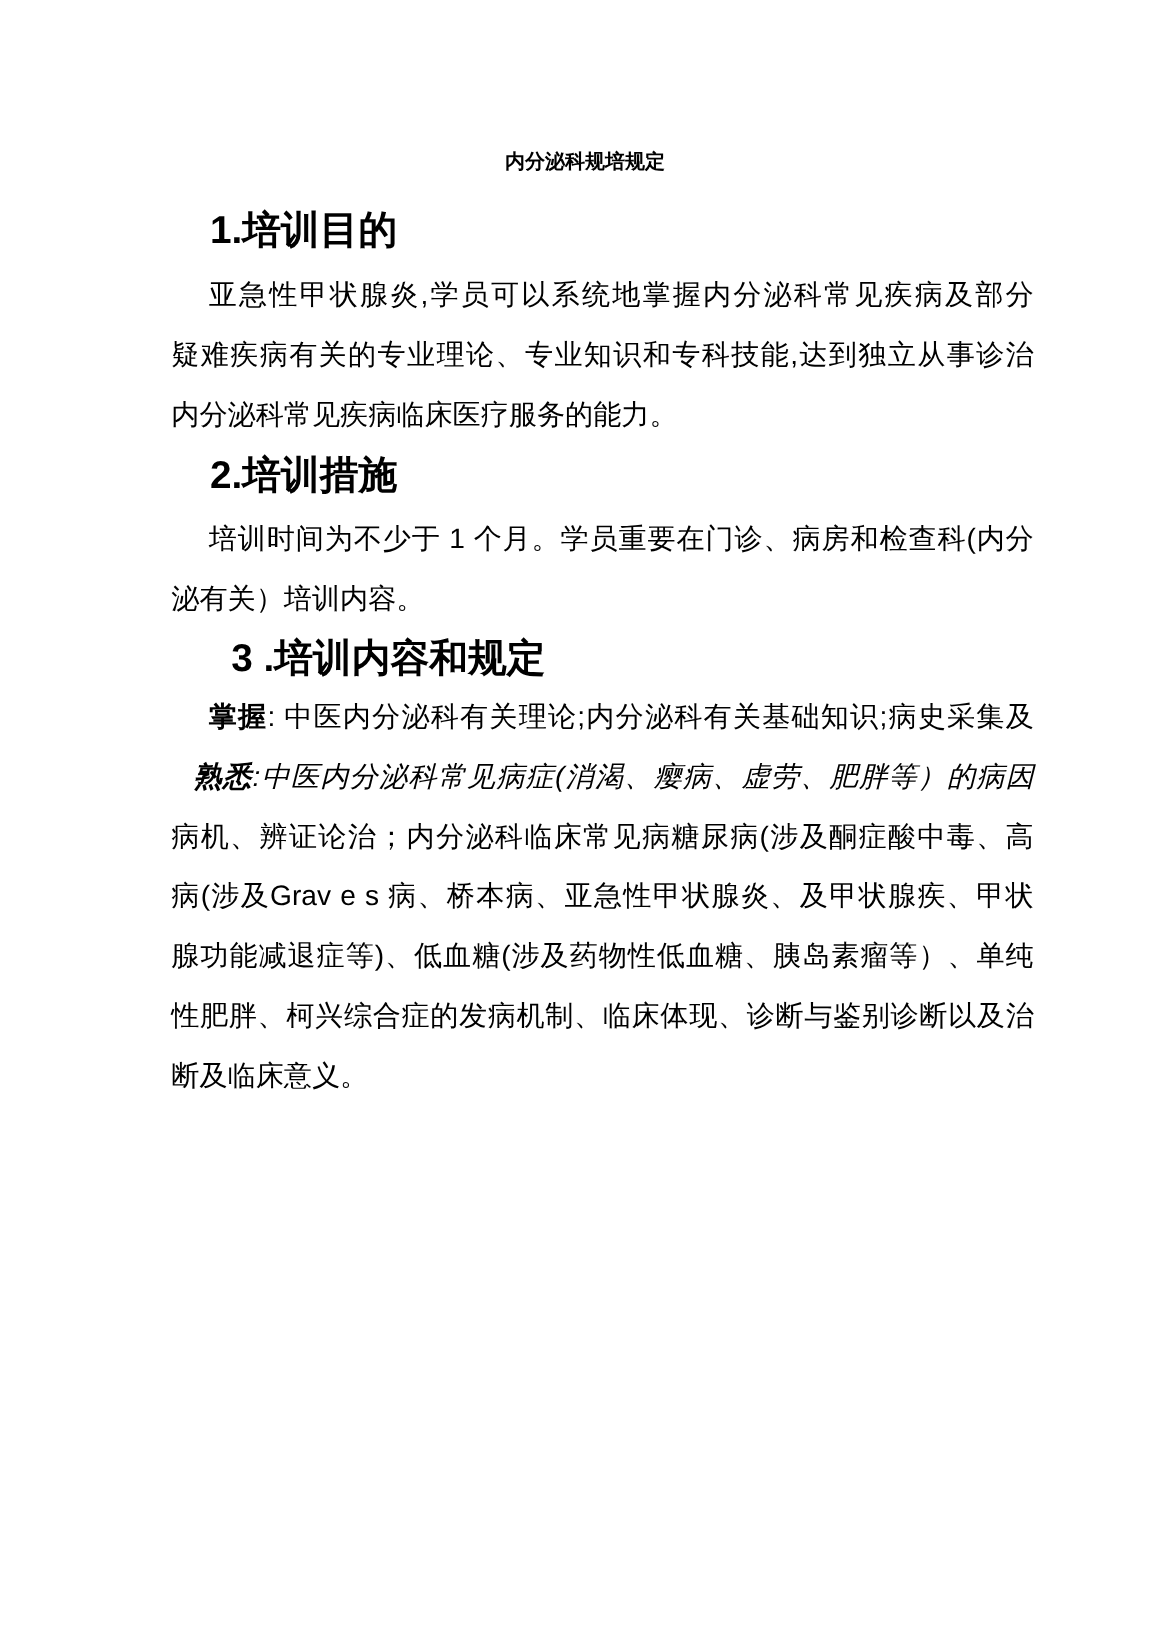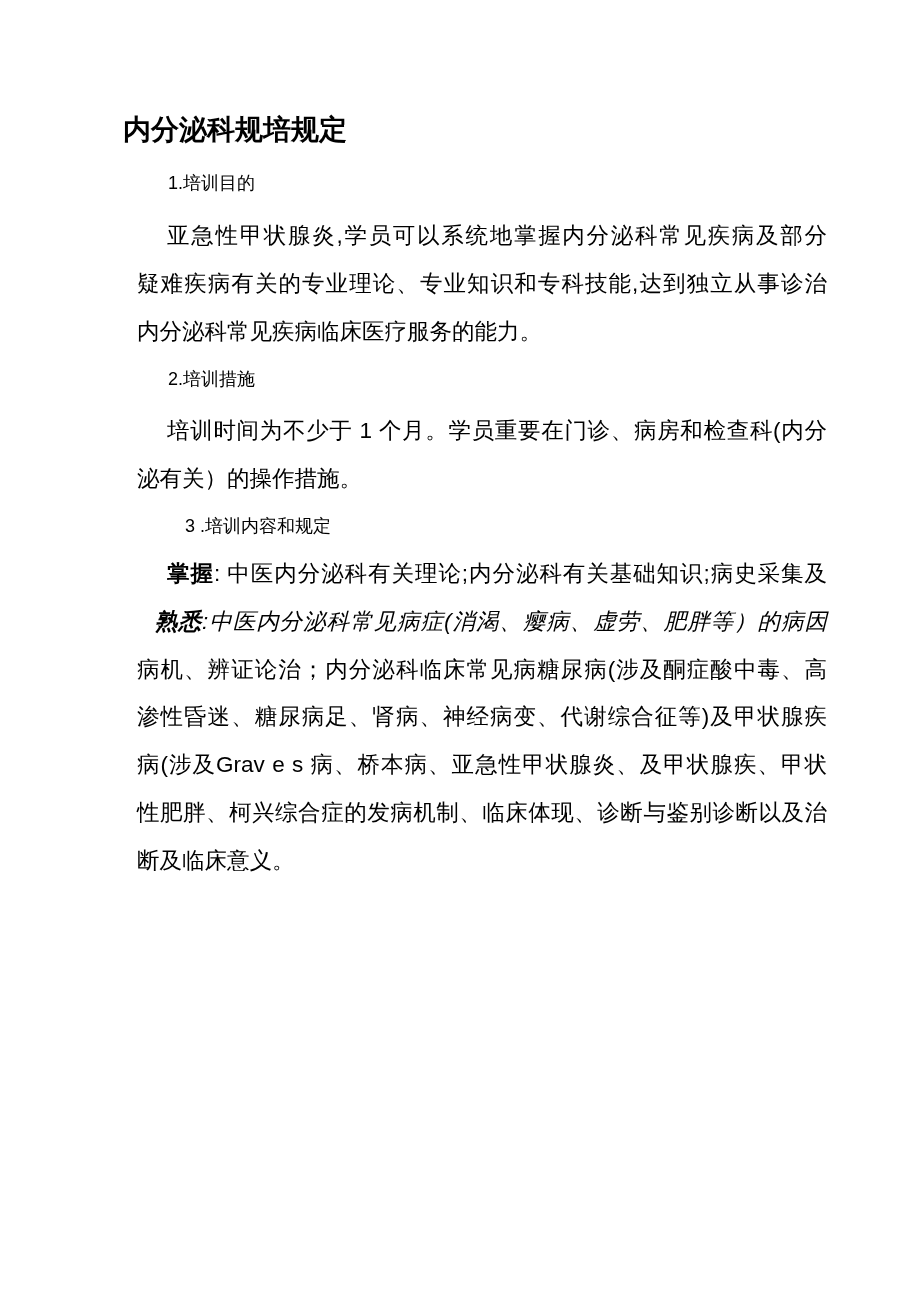--- a/index.html
+++ b/index.html
@@ -14,29 +14,29 @@
     background: #ffffff;
     box-sizing: border-box;
     padding: 106px 93px 0 137px;
     font-family: "Liberation Sans", sans-serif;
     color: #000000;
     font-size: 22.5px;
     line-height: 47.7px;
     overflow: hidden;
   }
   .title {
-    font-size: 28px;
+    font-size: 16px;
     font-weight: bold;
-    text-align: left;
+    text-align: center;
     margin: 0 0 6px 0;
     transform: translateX(-14px);
   }
   .heading {
-    font-weight: normal;
-    font-size: 18px;
+    font-weight: bold;
+    font-size: 31px;
     padding-left: 31px;
     margin: 0;
   }
   .heading.sp5 { margin-bottom: 5px; }
   .heading.sp4 { margin-bottom: 4px; }
   .heading.h3 { padding-left: 48px; }
   .sub {
     padding-left: 13px;
   }
   .line {
@@ -57,26 +57,26 @@
 
   <h1 class="title">内分泌科规培规定</h1>
 
   <div class="heading sp5">1.培训目的</div>
   <div class="line ind30">亚急性甲状腺炎,学员可以系统地掌握内分泌科常见疾病及部分</div>
   <div class="line">疑难疾病有关的专业理论、专业知识和专科技能,达到独立从事诊治</div>
   <div class="line end">内分泌科常见疾病临床医疗服务的能力。</div>
 
   <div class="heading sp4">2.培训措施</div>
   <div class="line ind30">培训时间为不少于 1 个月。学员重要在门诊、病房和检查科(内分</div>
-  <div class="line end">泌有关）的操作措施。</div>
+  <div class="line end">泌有关）培训内容。</div>
 
   <div class="heading h3">3 .培训内容和规定</div>
 
   <div class="line ind30"><span class="term">掌握</span><span>: 中医内分泌科有关理论;内分泌科有关基础知识;病史采集及</span></div>
 
   <div class="line ind18"><span class="term">熟悉</span><span>:中医内分泌科常见病症(消渴、瘿病、虚劳、肥胖等）的病因</span></div>
   <div class="line">病机、辨证论治；内分泌科临床常见病糖尿病(涉及酮症酸中毒、高</div>
-  <div class="line">渗性昏迷、糖尿病足、肾病、神经病变、代谢综合征等)及甲状腺疾</div>
   <div class="line">病(涉及Grav e s 病、桥本病、亚急性甲状腺炎、及甲状腺疾、甲状</div>
+  <div class="line">腺功能减退症等)、低血糖(涉及药物性低血糖、胰岛素瘤等）、单纯</div>
   <div class="line">性肥胖、柯兴综合症的发病机制、临床体现、诊断与鉴别诊断以及治</div>
   <div class="line end">断及临床意义。</div>
 
 </div>
 
 </body></html>

